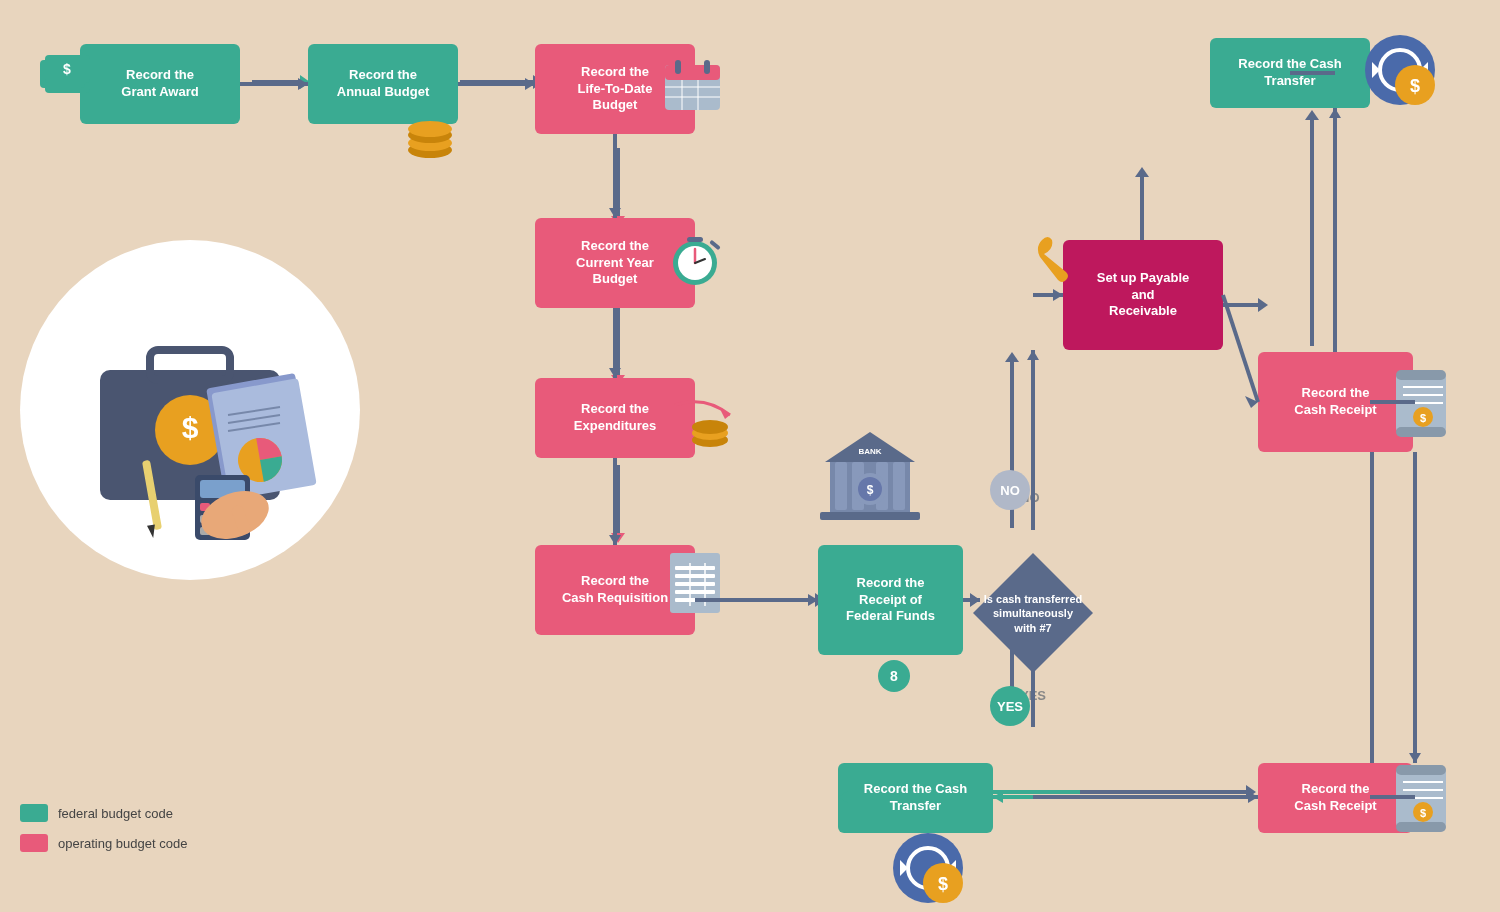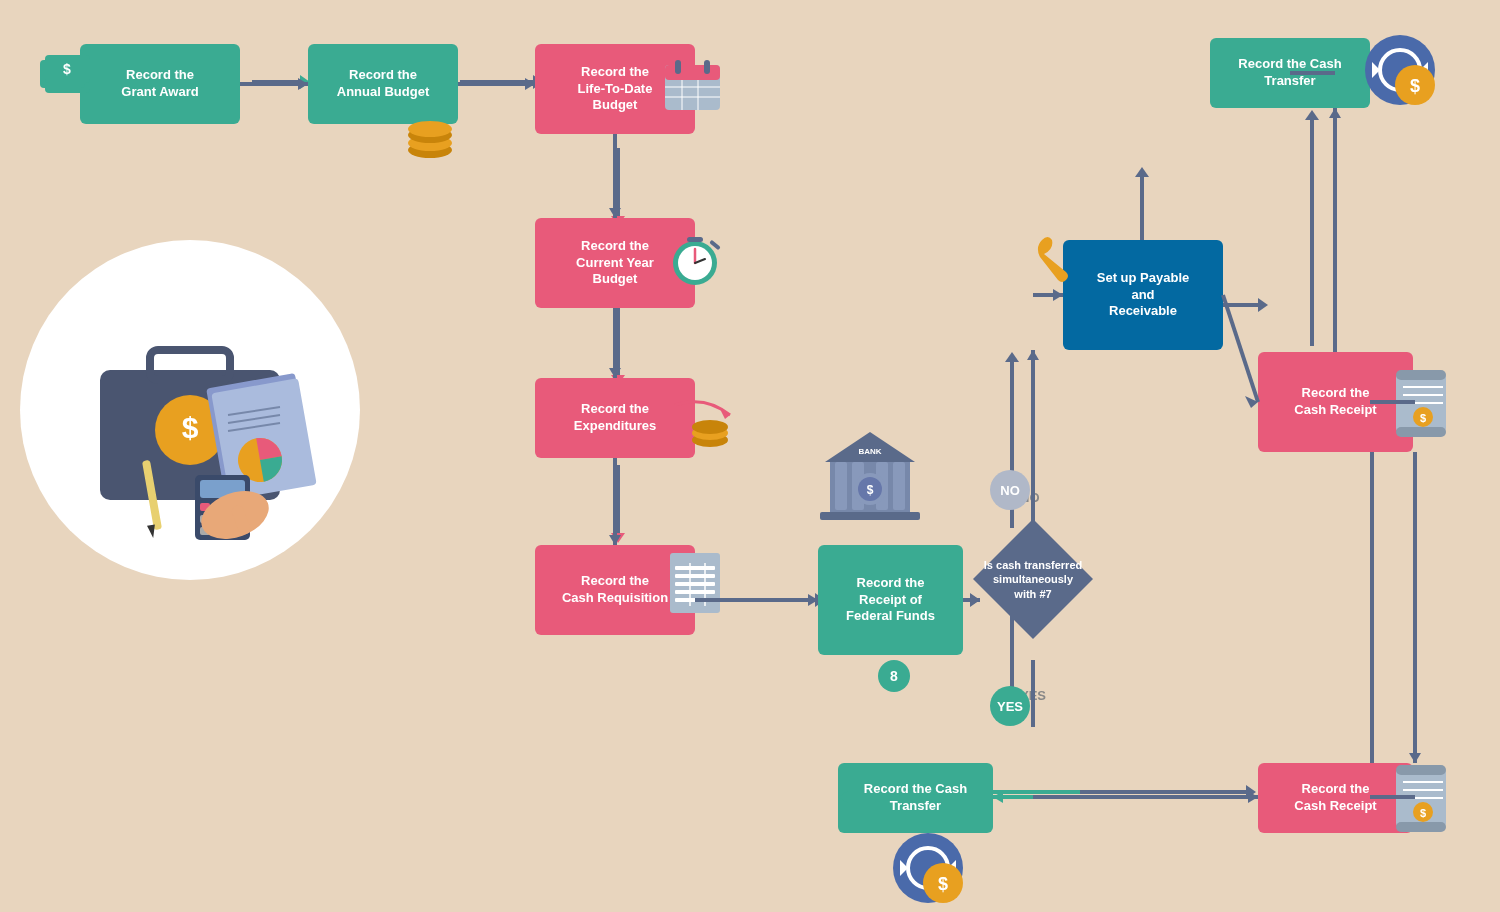--- a/index.html
+++ b/index.html
@@ -21,21 +21,21 @@
       justify-content: center;
       text-align: center;
       font-weight: bold;
       font-size: 13px;
       line-height: 1.3;
       padding: 8px 12px;
       color: white;
     }
     .box-teal { background-color: #3aab92; }
     .box-pink { background-color: #e85a7a; }
-    .box-slate { background-color: #0369a1; }
+    .box-slate { background-color: #be185d; }
 
     
     .arrow {
       position: absolute;
       background-color: #5a6a8a;
     }
     .arrow-h { height: 4px; }
     .arrow-v { width: 4px; }
 
     
@@ -183,20 +183,30 @@
       <rect x="188" y="267" width="10" height="8" rx="2" fill="#aaa"></rect>
 
       <ellipse cx="195" cy="255" rx="35" ry="22" fill="#e8a878" transform="rotate(-20 195 255)"></ellipse>
       <rect x="195" y="245" width="12" height="30" rx="6" fill="#e8a878" transform="rotate(-20 201 260)"></rect>
 
       <rect x="108" y="200" width="8" height="70" rx="3" fill="#e8d070" transform="rotate(-10 112 235)"></rect>
       <polygon points="108,265 116,265 112,278" fill="#333" transform="rotate(-10 112 271)"></polygon>
     </svg>
   </div>
 
+  <div class="legend">
+    <div class="legend-item">
+      <div class="legend-color" style="background:#3aab92;"></div>
+      <span>federal budget code</span>
+    </div>
+    <div class="legend-item">
+      <div class="legend-color" style="background:#e85a7a;"></div>
+      <span>operating budget code</span>
+    </div>
+  </div>
 
   <div class="arrow arrow-h arrowhead-teal-right" style="left:252px;top:80px;width:50px;"></div>
 
   <div class="arrow arrow-h arrowhead-right" style="left:460px;top:80px;width:75px;background:#5a6a8a;"></div>
 
   <div class="arrow arrow-v arrowhead-pink-down" style="left:616px;top:148px;height:70px;"></div>
 
   <div class="arrow arrow-v arrowhead-pink-down" style="left:616px;top:307px;height:70px;"></div>
 
   <div class="arrow arrow-v arrowhead-pink-down" style="left:616px;top:465px;height:70px;"></div>
@@ -349,21 +359,21 @@
       <text x="50" y="40" text-anchor="middle" fill="white" font-size="8" font-weight="bold">BANK</text>
 
       <circle cx="50" cy="75" r="16" fill="#8899bb"></circle>
       <circle cx="50" cy="75" r="12" fill="#6677aa"></circle>
       <text x="50" y="80" text-anchor="middle" fill="white" font-size="12" font-weight="bold">$</text>
 
       <rect x="0" y="98" width="100" height="8" rx="2" fill="#5a6a8a"></rect>
     </svg>
   </div>
 
-  <div style="position:absolute;left:968px;top:514px;width:130px;height:130px;">
+  <div style="position:absolute;left:968px;top:548px;width:130px;height:130px;">
     <svg width="130" height="130" viewBox="0 0 130 130">
       <polygon points="65,5 125,65 65,125 5,65" fill="#5a6a8a"></polygon>
     </svg>
     <div style="position:absolute;top:50%;left:50%;transform:translate(-50%,-50%);text-align:center;color:white;font-weight:bold;font-size:11px;line-height:1.3;width:100px;">
       Is cash transferred simultaneously with #7
     </div>
   </div>
 
   <div style="position:absolute;left:1020px;top:490px;font-weight:bold;font-size:13px;color:#888;">NO</div>
 

